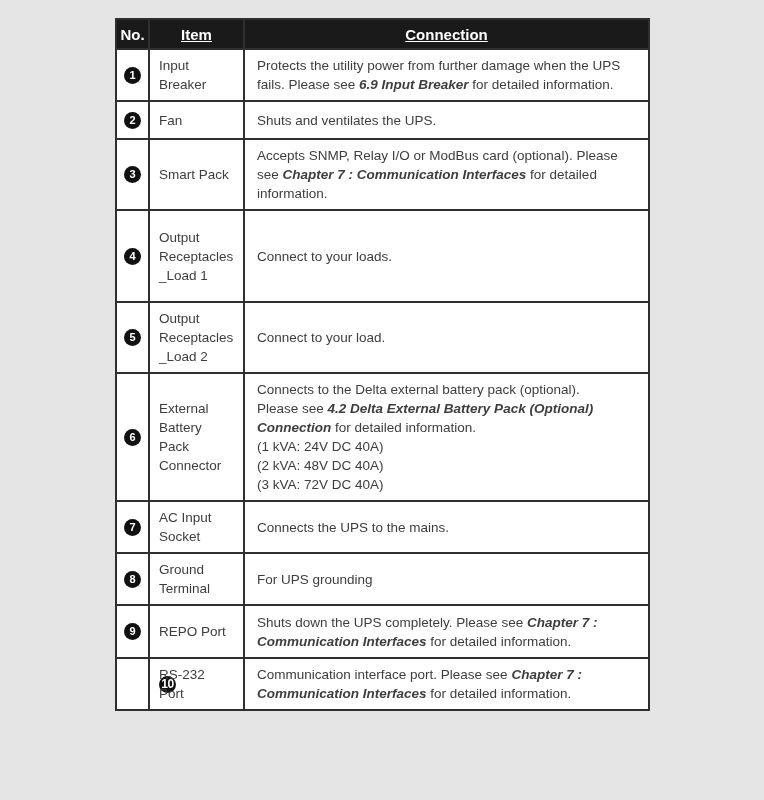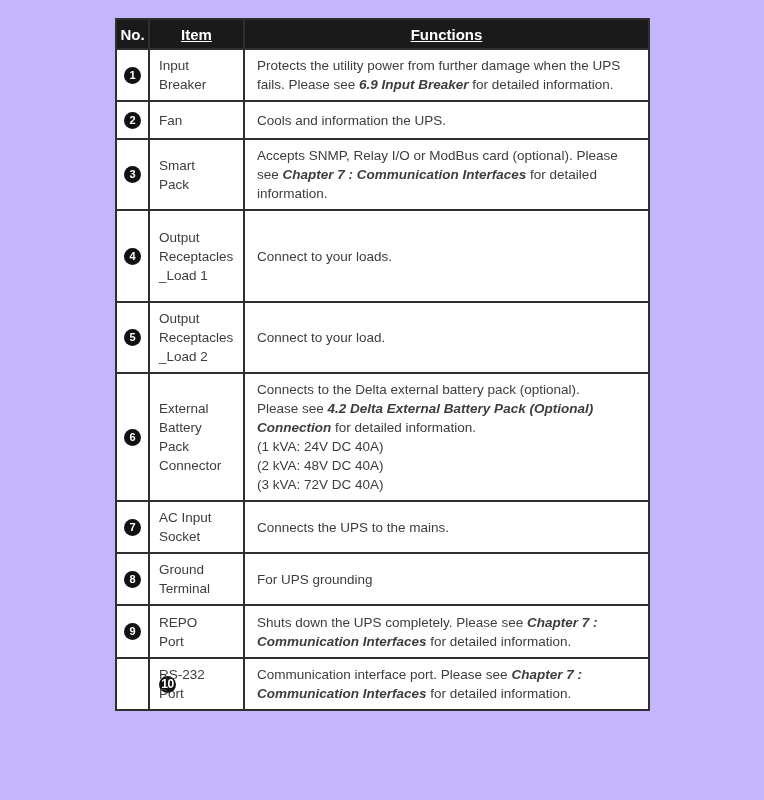--- a/index.html
+++ b/index.html
@@ -5,21 +5,21 @@
   html, body {
     margin: 0;
     padding: 0;
     background: #ffffff;
     font-family: "Liberation Sans", sans-serif;
   }
   .page {
     position: relative;
     width: 764px;
     height: 800px;
-    background: #c4b5fd;
+    background: #e5e5e5;
     overflow: hidden;
   }
   .table-wrap {
     position: absolute;
     left: 115px;
     top: 18px;
   }
   table.spec-table {
     border-collapse: collapse;
     table-layout: fixed;
@@ -49,21 +49,21 @@
     color: #3d3d3d;
     font-size: 13.5px;
     box-sizing: border-box;
     background: #ffffff;
   }
   td.cell-no {
     text-align: center;
     padding: 2px 0;
   }
   td.cell-item {
-    padding: 6px 21px 6px 9px;
+    padding: 6px 11px 6px 9px;
     line-height: 19px;
   }
   td.cell-fn {
     padding: 6px 10px 6px 12px;
     line-height: 19px;
     white-space: pre-wrap;
   }
   td.cell-fn .ref {
     font-weight: bold;
     font-style: italic;
@@ -108,33 +108,33 @@
     <table class="spec-table">
       <colgroup>
         <col class="col-no">
         <col class="col-item">
         <col class="col-fn">
       </colgroup>
       <thead>
         <tr>
           <th>No.</th>
           <th class="sep-left">Item</th>
-          <th class="sep-left">Functions</th>
+          <th class="sep-left">Connection</th>
         </tr>
       </thead>
       <tbody>
           <tr class="row-1">
             <td class="cell-no"><span class="num-badge">1</span></td>
             <td class="cell-item">Input Breaker</td>
             <td class="cell-fn"><span>Protects the utility power from further damage when the UPS fails. Please see </span><span class="ref">6.9 Input Breaker</span><span> for detailed information.</span></td>
           </tr>
           <tr class="row-2">
             <td class="cell-no"><span class="num-badge">2</span></td>
             <td class="cell-item">Fan</td>
-            <td class="cell-fn"><span>Cools and information the UPS.</span></td>
+            <td class="cell-fn"><span>Shuts and ventilates the UPS.</span></td>
           </tr>
           <tr class="row-3">
             <td class="cell-no"><span class="num-badge">3</span></td>
             <td class="cell-item">Smart Pack</td>
             <td class="cell-fn"><span>Accepts SNMP, Relay I/O or ModBus card (optional). Please see </span><span class="ref">Chapter 7 : Communication Interfaces</span><span> for detailed information.</span></td>
           </tr>
           <tr class="row-4">
             <td class="cell-no"><span class="num-badge">4</span></td>
             <td class="cell-item">Output Receptacles _Load 1</td>
             <td class="cell-fn"><span>Connect to your loads.</span></td>

